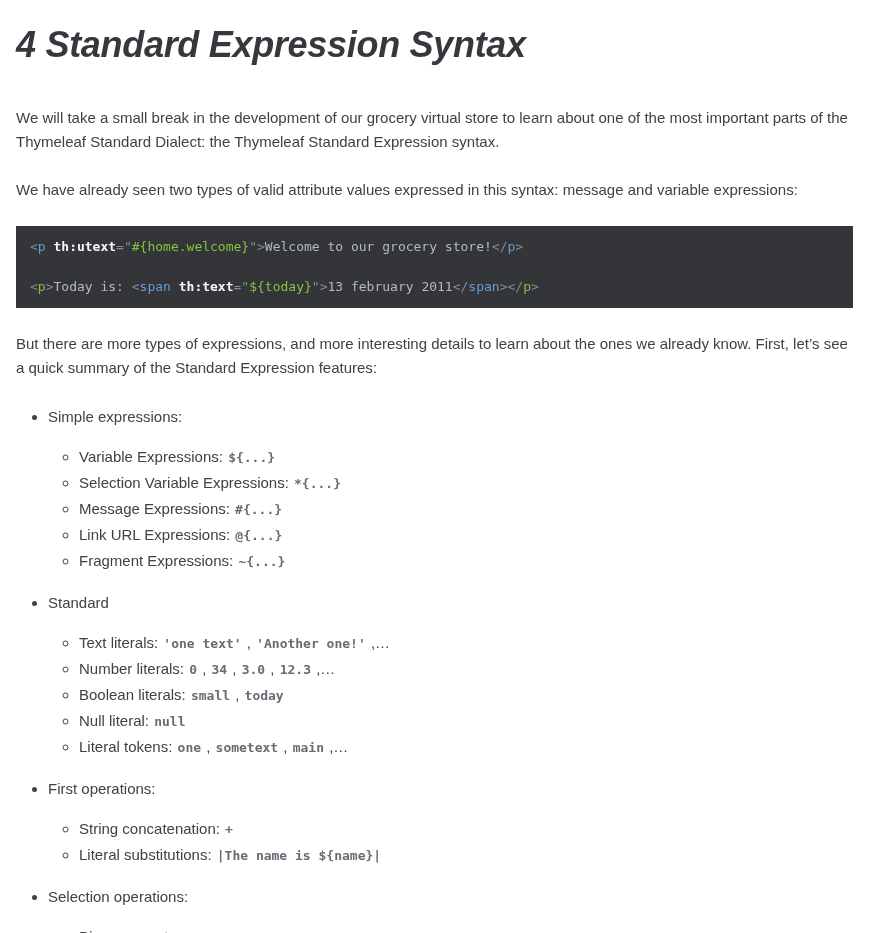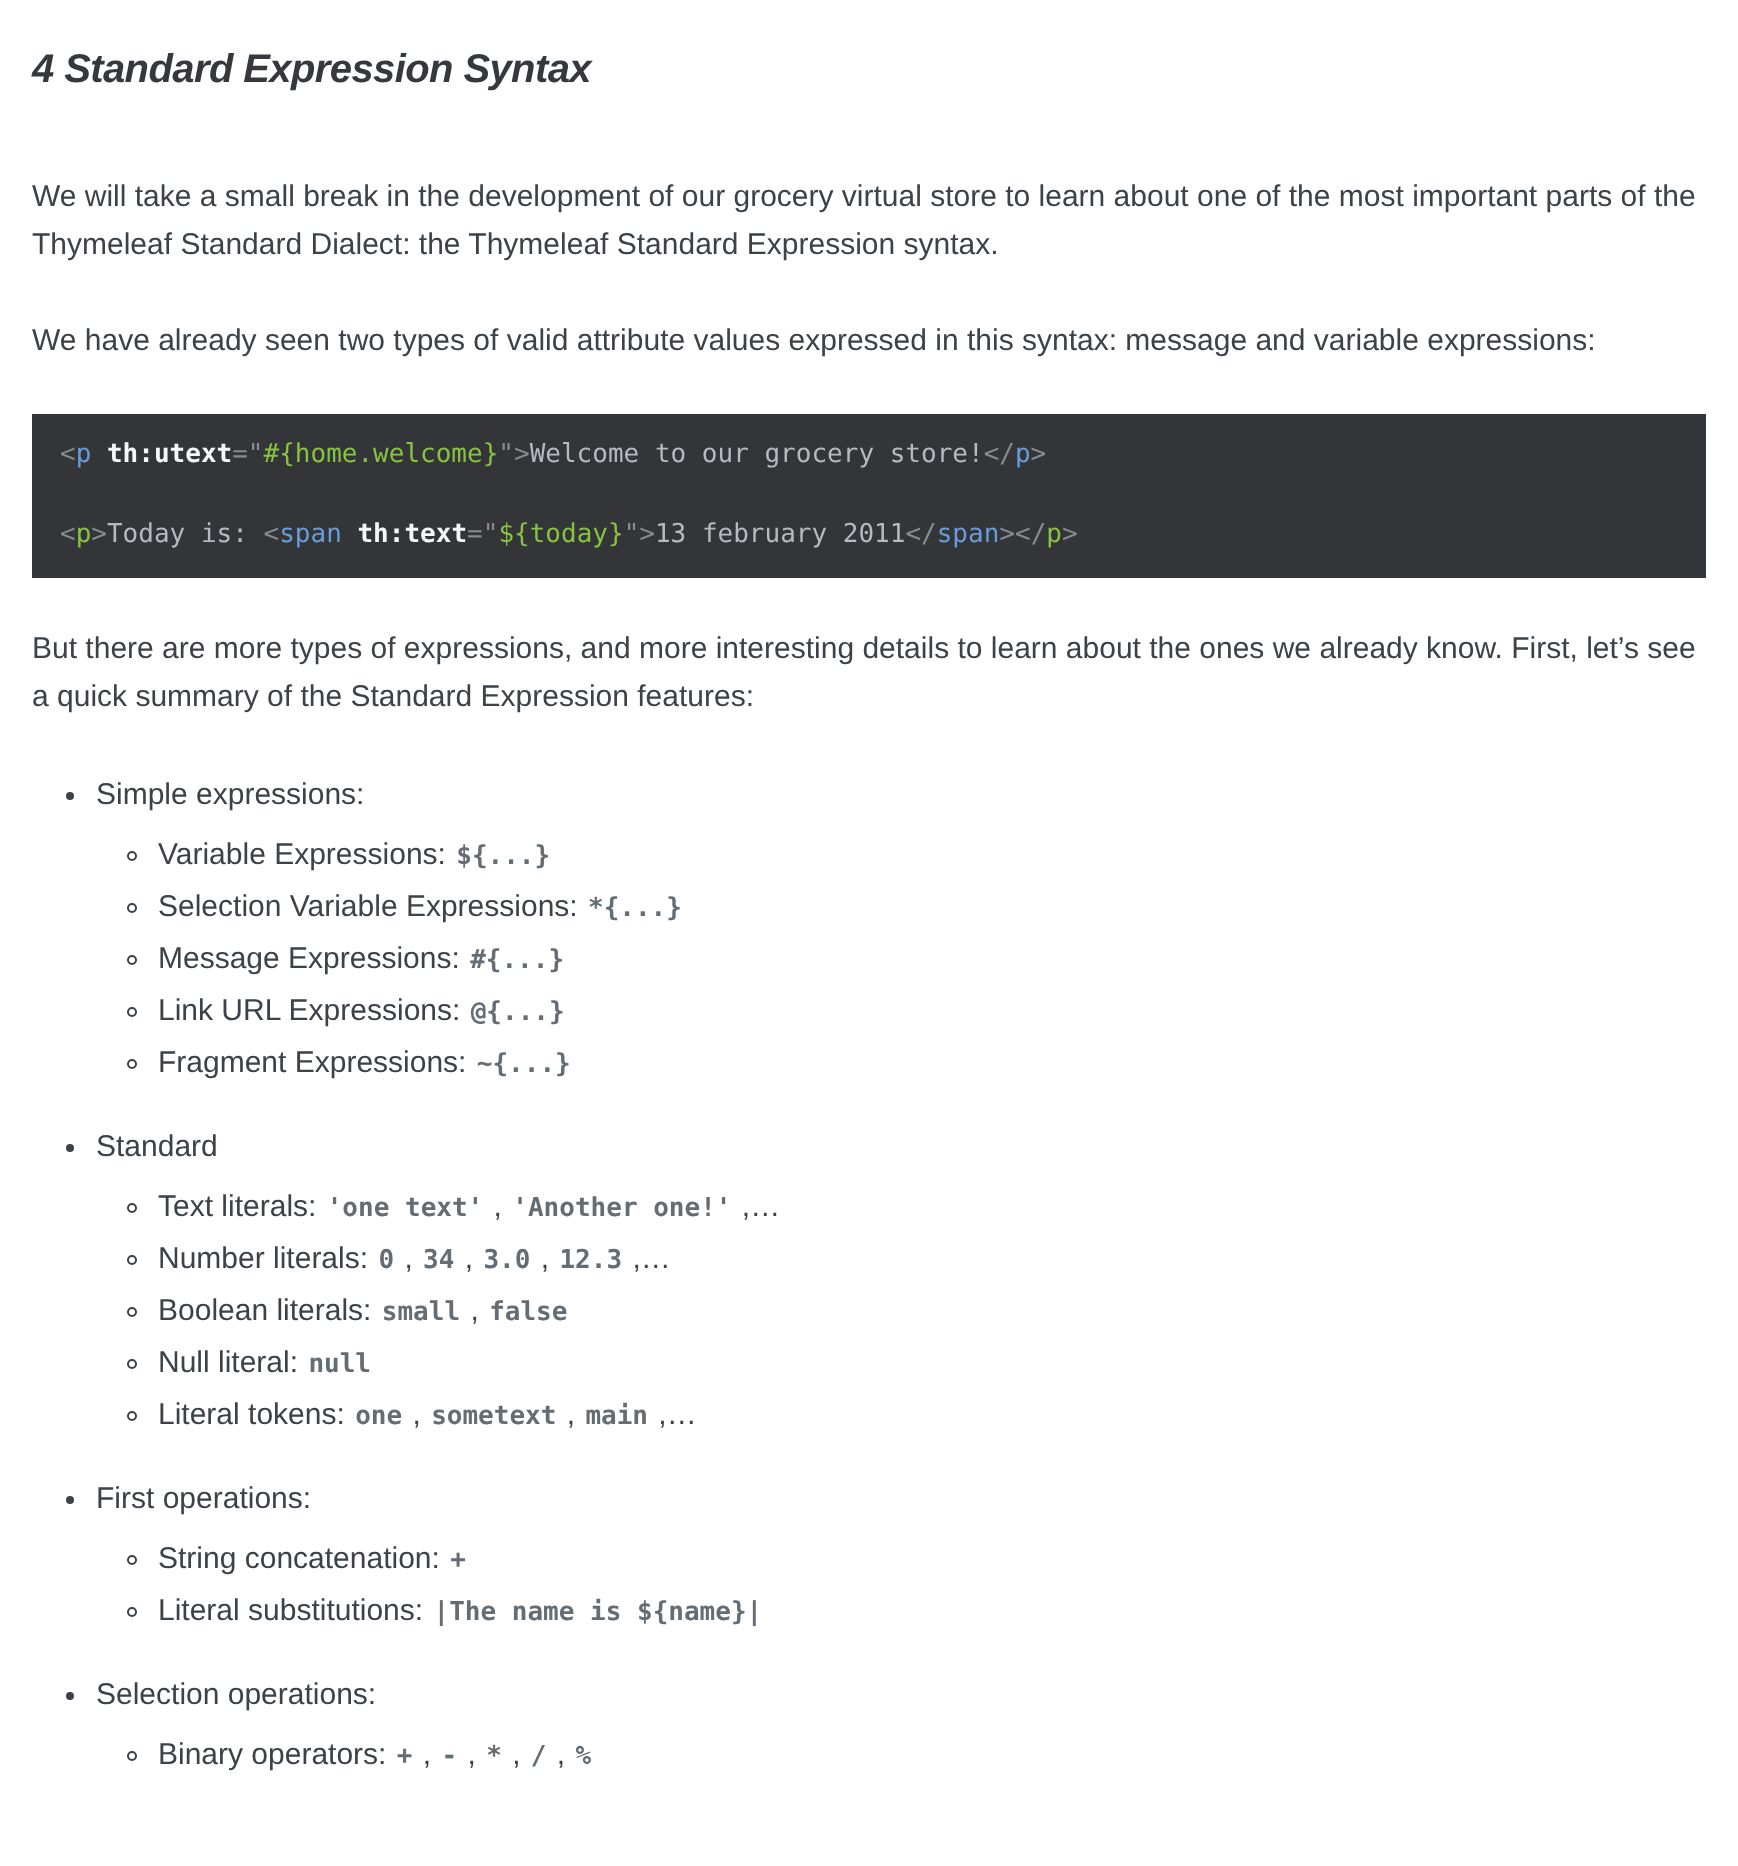--- a/index.html
+++ b/index.html
@@ -19,21 +19,21 @@
     width: 869px;
     height: 933px;
     overflow: hidden;
     font-family: "Liberation Sans", sans-serif;
     font-size: 15px;
     color: var(--body-text);
   }
   .page { padding: 0 16px; }
   h1 {
     font-family: "Liberation Sans", sans-serif;
-    font-size: 20px;
+    font-size: 36px;
     font-style: italic;
     font-weight: bold;
     color: var(--heading-text);
     letter-spacing: -0.3px;
     margin: 24px 0 40px 0;
   }
   p {
     line-height: 24px;
     margin: 0 0 24px 0;
   }
@@ -58,21 +58,21 @@
     margin: 0;
     padding-left: 32px;
     list-style-type: disc;
   }
   ul.features > li {
     line-height: 25px;
     margin-bottom: 16px;
   }
   ul.features ul {
     list-style-type: circle;
-    margin: 5px 0 0 0;
+    margin: 15px 0 0 0;
     padding-left: 31px;
   }
   ul.features ul > li {
     line-height: 25px;
     margin-bottom: 0;
   }
   code.inline {
     font-family: "DejaVu Sans Mono", "Liberation Mono", monospace;
     font-size: 13px;
     font-weight: bold;
@@ -95,21 +95,21 @@
       <li><span>Simple expressions:</span><ul>
           <li>Variable Expressions: <code class="inline">${...}</code></li>
           <li>Selection Variable Expressions: <code class="inline">*{...}</code></li>
           <li>Message Expressions: <code class="inline">#{...}</code></li>
           <li>Link URL Expressions: <code class="inline">@{...}</code></li>
           <li>Fragment Expressions: <code class="inline">~{...}</code></li>
         </ul></li>
       <li><span>Standard</span><ul>
           <li>Text literals: <code class="inline">'one text'</code> , <code class="inline">'Another one!'</code> ,…</li>
           <li>Number literals: <code class="inline">0</code> , <code class="inline">34</code> , <code class="inline">3.0</code> , <code class="inline">12.3</code> ,…</li>
-          <li>Boolean literals: <code class="inline">small</code> , <code class="inline">false</code></li>
+          <li>Boolean literals: <code class="inline">small</code> , <code class="inline">today</code></li>
           <li>Null literal: <code class="inline">null</code></li>
           <li>Literal tokens: <code class="inline">one</code> , <code class="inline">sometext</code> , <code class="inline">main</code> ,…</li>
         </ul></li>
       <li><span>First operations:</span><ul>
           <li>String concatenation: <code class="inline">+</code></li>
           <li>Literal substitutions: <code class="inline">|The name is ${name}|</code></li>
         </ul></li>
       <li><span>Selection operations:</span><ul>
           <li>Binary operators: <code class="inline">+</code> , <code class="inline">-</code> , <code class="inline">*</code> , <code class="inline">/</code> , <code class="inline">%</code></li>
         </ul></li>

